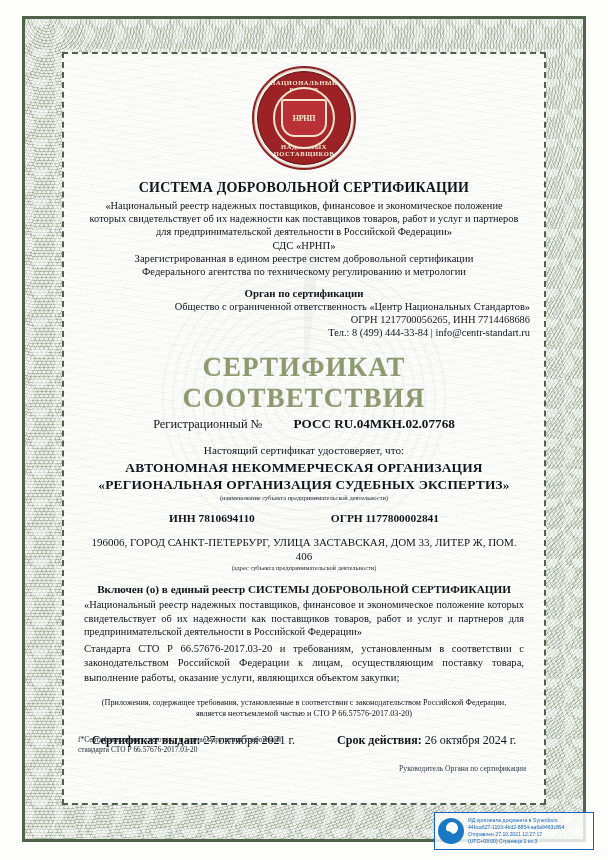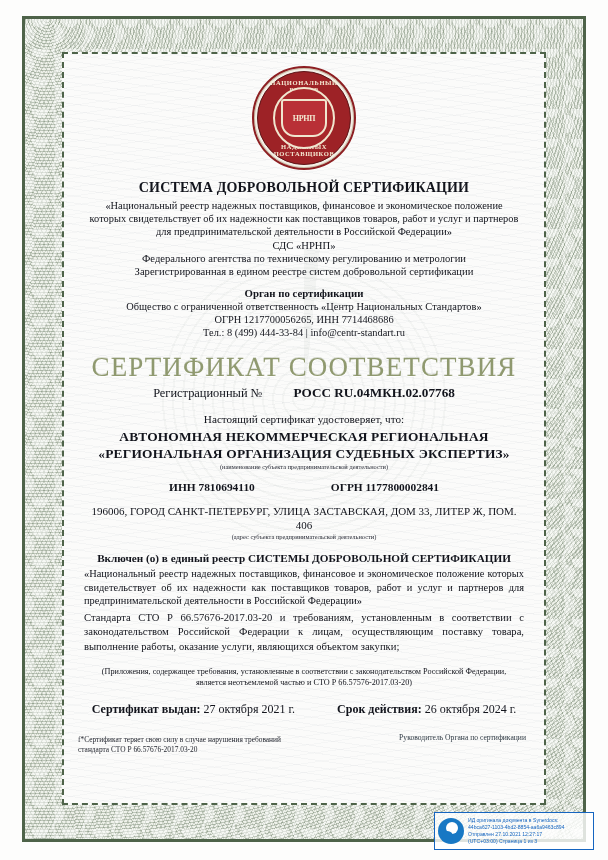--- a/index.html
+++ b/index.html
@@ -128,26 +128,26 @@
   .p-sys {
     margin-top: 3px;
     font-size: 10.4px; line-height: 13.2px;
     padding: 0 8px;
   }
   .p-sds { margin-top: 1px; font-size: 10.6px; }
   .p-reg { margin-top: 1px; font-size: 10.6px; line-height: 13.4px; }
   .p-reg b { font-weight: bold; }
 
   .h-organ { margin-top: 9px; font-size: 10.8px; font-weight: bold; }
-  .p-organ { margin-top: 1px; font-size: 10.4px; line-height: 13px; }
+  .p-organ { margin-top: 1px; font-size: 10.4px; line-height: 13px; text-align: right; }
 
   .title-main {
     margin-top: 13px;
     font-size: 27px;
-    font-weight: normal;
+    font-weight: bold;
     color: #8f996f;
     letter-spacing: 1.1px;
     text-shadow: 0 1px 0 rgba(255,255,255,.85), 0 -1px 0 rgba(120,130,95,.25);
   }
   .title-regno {
     margin-top: 2px;
     font-size: 12.4px;
   }
   .title-regno b { font-weight: bold; font-size: 13.2px; padding-left: 28px; }
 
@@ -288,39 +288,39 @@
           <div class="emblem-shield">
             <span>НРНП</span>
           </div>
         </div>
       </div>
 
       <div class="h-sys">СИСТЕМА ДОБРОВОЛЬНОЙ СЕРТИФИКАЦИИ</div>
       <div class="p-sys">«Национальный реестр надежных поставщиков, финансовое и экономическое положение которых свидетельствует об их надежности как поставщиков товаров, работ и услуг и партнеров для предпринимательской деятельности в Российской Федерации»</div>
       <div class="p-sds">СДС «НРНП»</div>
       <div class="p-reg">
+        <div>Зарегистрированная в едином реестре систем добровольной сертификации</div>
         <div>Федерального агентства по техническому регулированию и метрологии</div>
-        <div>Зарегистрированная в едином реестре систем добровольной сертификации</div>
       </div>
 
       <div class="h-organ">Орган по сертификации</div>
       <div class="p-organ">
         <div>Общество с ограниченной ответственность «Центр Национальных Стандартов»</div>
         <div>ОГРН  1217700056265, ИНН  7714468686</div>
         <div>Тел.: 8 (499) 444-33-84 | info@centr-standart.ru</div>
       </div>
 
       <div class="title-main">СЕРТИФИКАТ СООТВЕТСТВИЯ</div>
       <div class="title-regno">
         <span>Регистрационный № </span><b>РОСС RU.04МКН.02.07768</b>
       </div>
 
       <div class="p-certifies">Настоящий сертификат удостоверяет, что:</div>
       <div class="org-name">
-        <div>АВТОНОМНАЯ НЕКОММЕРЧЕСКАЯ РЕГИОНАЛЬНАЯ</div>
+        <div>АВТОНОМНАЯ НЕКОММЕРЧЕСКАЯ ОРГАНИЗАЦИЯ</div>
         <div>«РЕГИОНАЛЬНАЯ ОРГАНИЗАЦИЯ СУДЕБНЫХ ЭКСПЕРТИЗ»</div>
       </div>
       <div class="caption">(наименование субъекта предпринимательской деятельности)</div>
 
       <div class="ids">
         <span>ИНН 7810694110</span>
         <span>ОГРН 1177800002841</span>
       </div>
 
       <div class="address">196006, ГОРОД САНКТ-ПЕТЕРБУРГ, УЛИЦА ЗАСТАВСКАЯ, ДОМ 33, ЛИТЕР Ж, ПОМ. 406</div>

